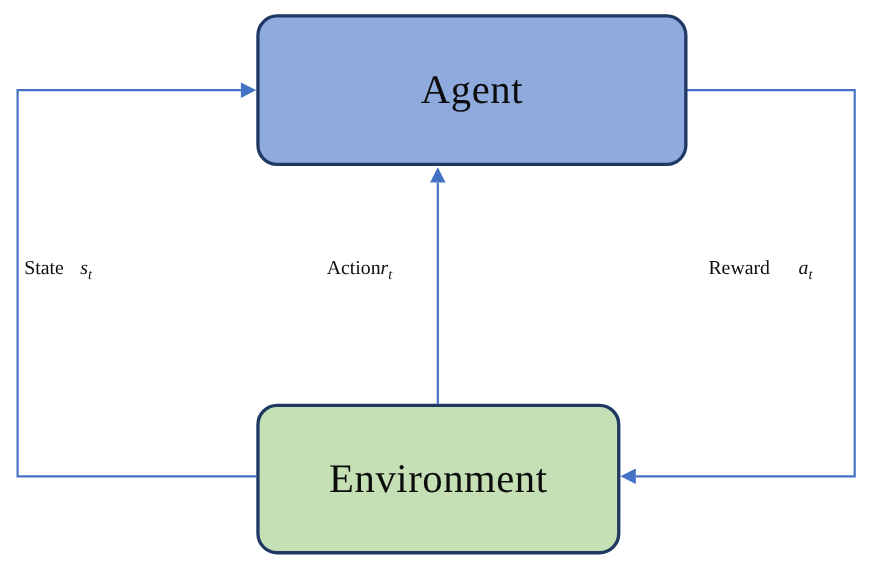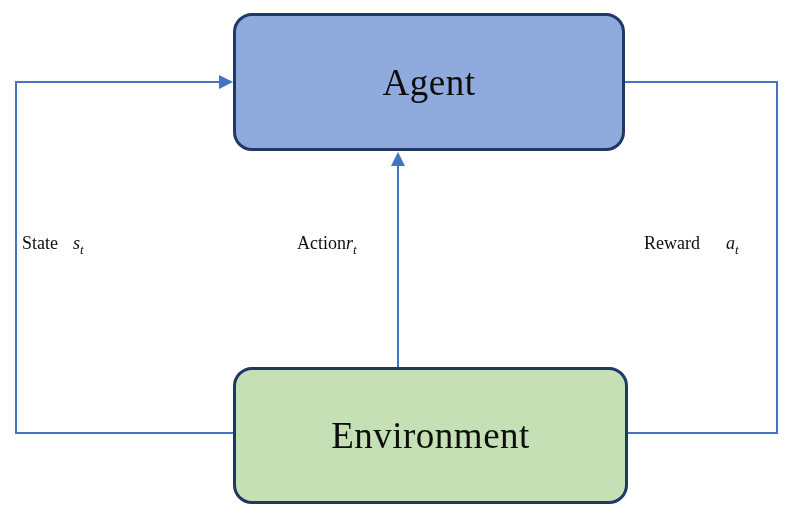--- a/index.html
+++ b/index.html
@@ -38,21 +38,21 @@
   .node-agent {
     left: 233px;
     top: 13px;
     width: 392px;
     height: 138px;
     background: #8FAADC;
   }
   .node-environment {
     left: 233px;
     top: 367px;
-    width: 395px;
+    width: 331px;
     height: 137px;
     background: #C5E0B4;
   }
   .edge-label {
     position: absolute;
     top: 226px;
     font-size: 18px;
     color: #0D0D0D;
     white-space: nowrap;
     line-height: 34px;

